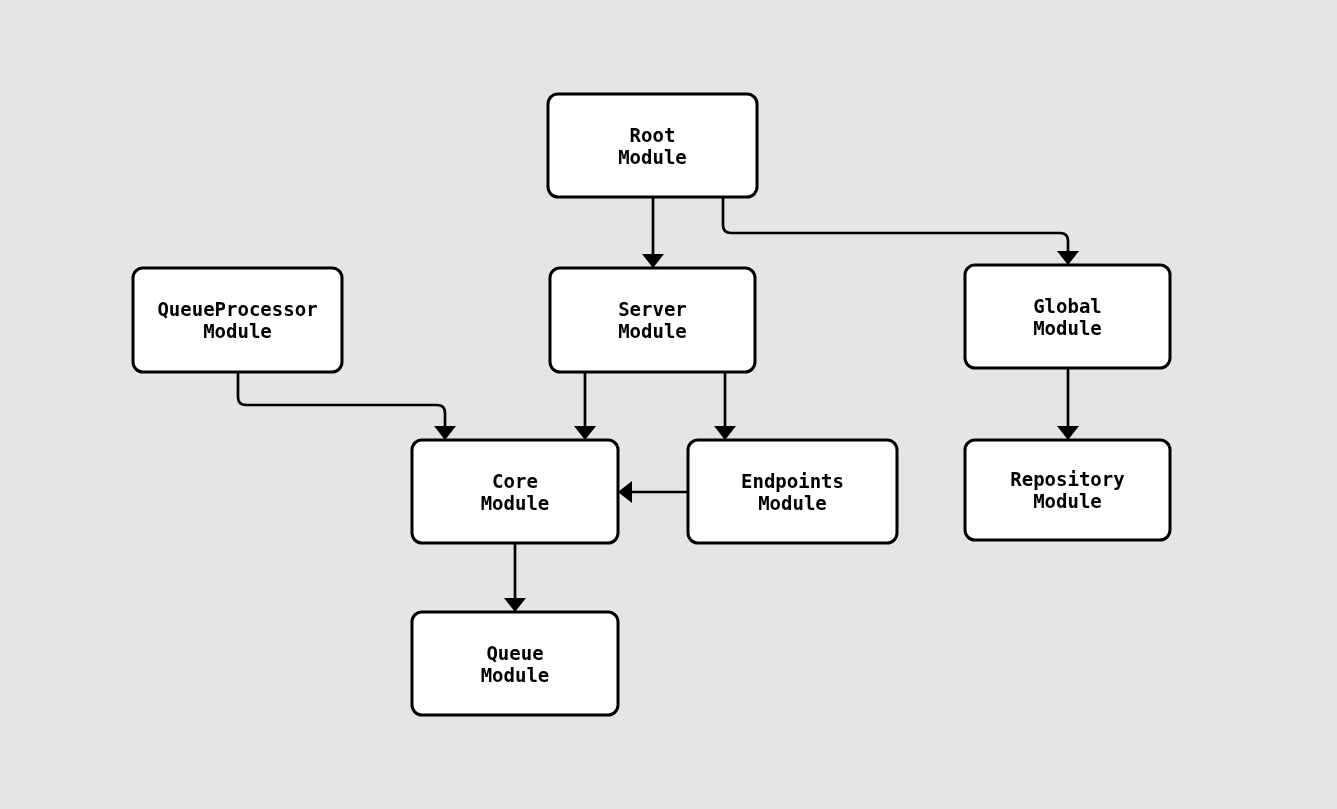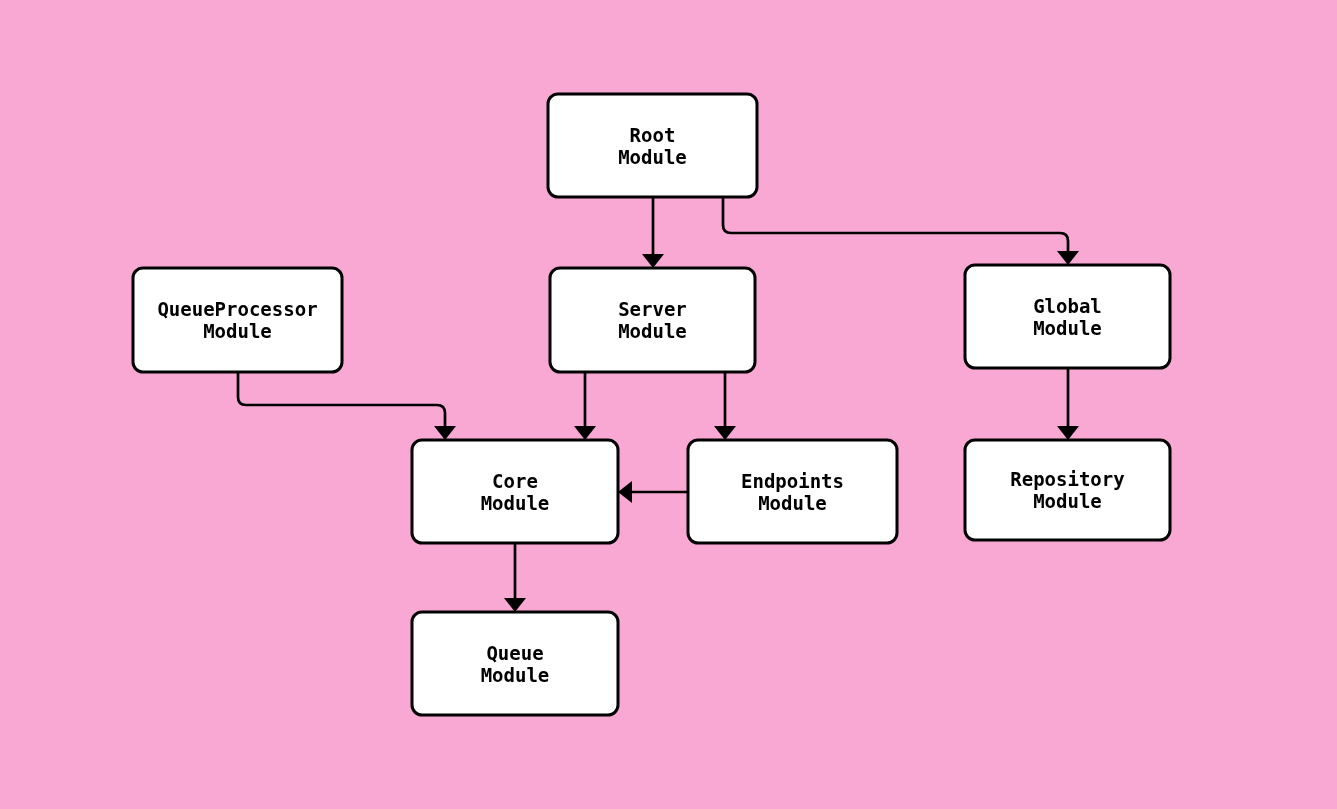--- a/index.html
+++ b/index.html
@@ -8,21 +8,21 @@
     background: #ffffff;
     width: 1337px;
     height: 809px;
     overflow: hidden;
     font-family: "DejaVu Sans Mono", "Liberation Mono", monospace;
   }
   .stage {
     position: relative;
     width: 1337px;
     height: 809px;
-    background: #f9a8d4;
+    background: #e5e5e5;
   }
   svg {
     display: block;
   }
   .node-rect {
     fill: #ffffff;
     stroke: #000000;
     stroke-width: 3;
   }
   .node-label {

